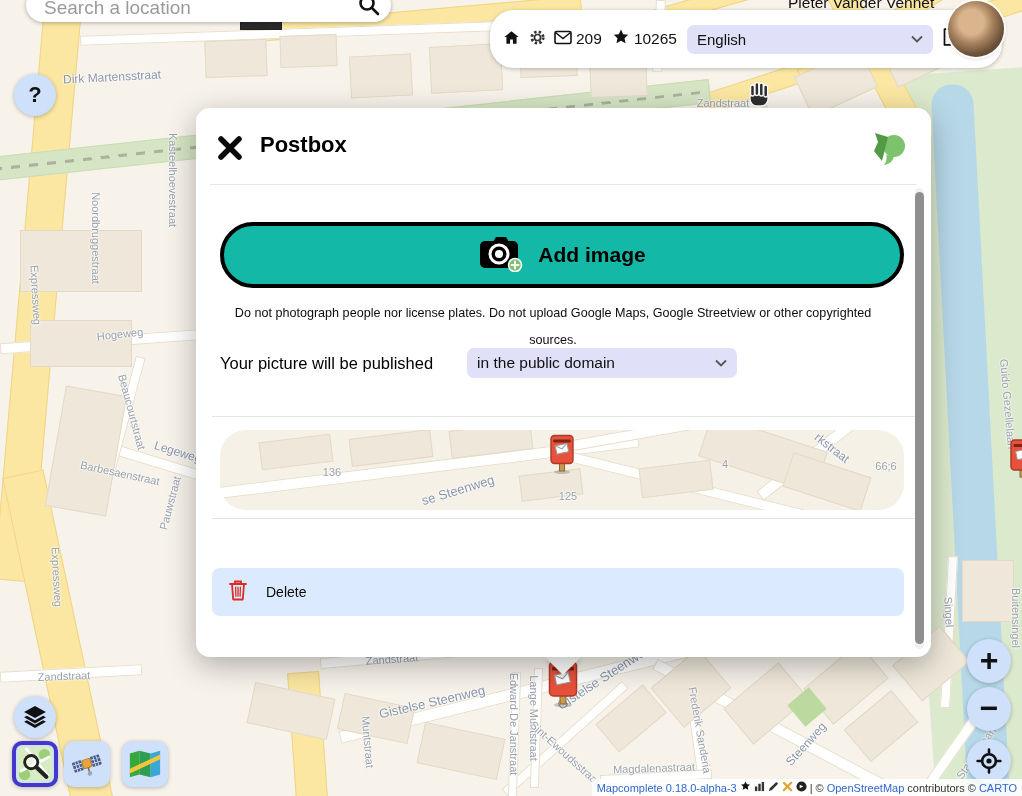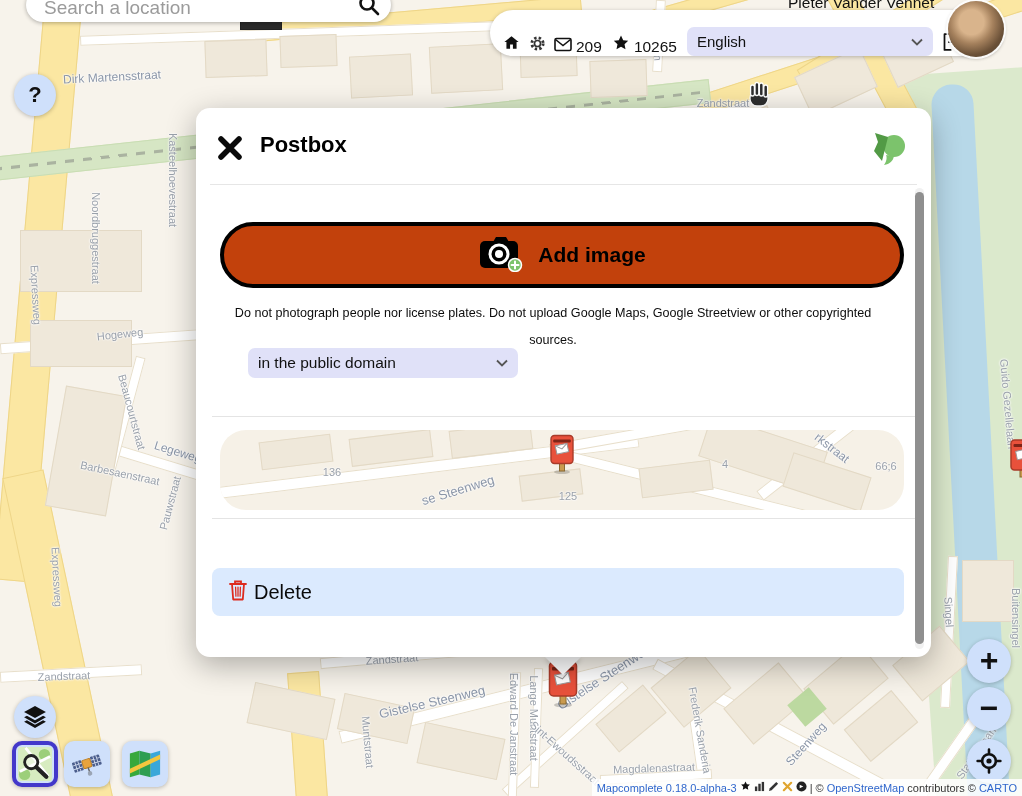--- a/index.html
+++ b/index.html
@@ -18,22 +18,22 @@
   .ctl{position:absolute;background:#cfe0fb;border-radius:50%;
        box-shadow:0 1px 4px rgba(0,0,0,.25);display:flex;align-items:center;justify-content:center;}
   
   .searchbar{position:absolute;left:26px;top:-12px;width:365px;height:34px;background:#fff;
     border-radius:17px;box-shadow:0 1px 4px rgba(0,0,0,.3);display:flex;align-items:center;}
   .searchbar input{flex:1;border:none;outline:none;background:transparent;font-size:19px;
     padding:6px 0 0 18px;color:#333;font-family:"Liberation Sans",sans-serif;}
   .searchbar input::placeholder{color:#9b9b9b;}
   .search-glass{margin-right:10px;margin-top:4px;}
   
-  .userpill{position:absolute;left:490px;top:10px;width:512px;height:46px;background:#fff;
-    border-radius:24px;box-shadow:0 1px 4px rgba(0,0,0,.25);display:flex;align-items:flex-end;
+  .userpill{position:absolute;left:490px;top:10px;width:512px;height:58px;background:#fff;
+    border-radius:24px;box-shadow:0 1px 4px rgba(0,0,0,.25);display:flex;align-items:center;
     padding-left:12px;box-sizing:border-box;}
   .count{font-size:15.5px;color:#111;margin-left:4px;}
   .select{background:#e0e1f8;border-radius:7px;height:29px;display:flex;align-items:center;
     justify-content:space-between;padding:0 10px;font-size:15px;color:#111;cursor:pointer;box-sizing:border-box;margin-left:28px;}
   .username{position:absolute;left:788px;top:-6px;font-size:15.5px;color:#111;white-space:nowrap;}
   .avatar{position:absolute;left:948px;top:1px;width:56px;height:56px;border-radius:50%;
     background:radial-gradient(circle at 42% 38%,#d9b48c 0 26%,#a5815d 45%,#6b5138 68%,#433524 100%);
     box-shadow:0 0 0 2px rgba(255,255,255,.9),0 1px 4px rgba(0,0,0,.3);}
   
   .dialog{position:absolute;left:196px;top:108px;width:735px;height:549px;background:#fff;
@@ -41,33 +41,33 @@
   .dialog-pointer{position:absolute;left:544px;top:656px;width:0;height:0;
     border-left:19px solid transparent;border-right:19px solid transparent;border-top:19px solid #fff;
     filter:drop-shadow(0 3px 2px rgba(0,0,0,.15));}
   .dlg-title{position:absolute;left:64px;top:24px;font-size:22px;font-weight:bold;color:#000;}
   .dlg-close{position:absolute;left:20px;top:26px;width:28px;height:28px;cursor:pointer;}
   .dlg-logo{position:absolute;right:22px;top:22px;width:40px;height:40px;}
   .dlg-divider{position:absolute;left:14px;right:14px;top:76px;border-top:1px solid #e6e6e6;}
   .scroll-track{position:absolute;right:7px;top:80px;width:9px;height:461px;background:#f1f1f1;border-radius:5px;}
   .scroll-thumb{position:absolute;left:0;top:4px;width:9px;height:452px;background:#8f8f8f;border-radius:5px;}
   .addimg{position:absolute;left:24px;top:114px;width:684px;height:66px;border:4px solid #000;
-    border-radius:35px;background:#c2410c;display:flex;align-items:center;justify-content:center;gap:14px;
+    border-radius:35px;background:#14b8a6;display:flex;align-items:center;justify-content:center;gap:14px;
     cursor:pointer;box-sizing:border-box;}
   .addimg-label{font-size:21px;font-weight:bold;color:#000;}
   .notice{position:absolute;left:24px;top:192px;width:666px;text-align:center;font-size:12.6px;
     line-height:27px;color:#0d0d0d;}
   .license-row{position:absolute;left:24px;top:240px;display:flex;align-items:center;gap:6px;}
   .license-label{font-size:16.5px;color:#000;}
   .hr{position:absolute;left:16px;right:16px;border-top:1px solid #e4e4e4;}
   .minimap{position:absolute;left:24px;top:322px;width:684px;height:80px;border-radius:26px;
     overflow:hidden;background:#f6f1e7;}
   .delete-btn{position:absolute;left:16px;top:460px;width:692px;height:48px;background:#dbeafe;
     border-radius:8px;display:flex;align-items:center;cursor:pointer;}
-  .delete-label{font-size:20px;color:#0a0a0a;margin-left:6px;}
+  .delete-label{font-size:14px;color:#0a0a0a;margin-left:18px;}
   
   .stylebtn{position:absolute;width:46px;height:46px;background:#cfe0fb;border-radius:10px;
     box-shadow:0 1px 4px rgba(0,0,0,.25);display:flex;align-items:center;justify-content:center;box-sizing:border-box;}
   .stylebtn.sel{border:4px solid #4338ca;}
   
   .attribution{position:absolute;right:0;bottom:0;height:17px;background:rgba(255,255,255,.85);
     display:flex;align-items:center;gap:3px;padding:0 5px;font-size:11px;color:#333;white-space:nowrap;}
   .attribution .lnk{color:#2f66cc;}
   .zoomglyph{font-size:32px;font-weight:bold;color:#111;line-height:1;margin-top:-3px;}
   .postbox{position:absolute;}
@@ -292,20 +292,21 @@
         <circle cx="37" cy="31" r="6.5" fill="#7cc36c" stroke="#fff" stroke-width="1.5"></circle>
         <path d="M37 27.5v7M33.5 31h7" stroke="#fff" stroke-width="2" stroke-linecap="round"></path>
       </svg>
     </span>
     <span class="addimg-label">Add image</span>
   </div>
 
   <div class="notice">Do not photograph people nor license plates. Do not upload Google Maps, Google Streetview or other copyrighted sources.</div>
 
   <div class="license-row">
+    <span class="license-label">Your picture will be published</span>
     <div class="select" style="width:270px;height:30px;font-size:15.5px;">
       <span>in the public domain</span>
       <svg width="12" height="8" viewBox="0 0 12 8" fill="none" stroke="#555" stroke-width="1.8">
           <path d="M1 1.5l5 5 5-5"></path>
         </svg>
     </div>
   </div>
 
   <div class="hr" style="top:308px;"></div>
 

